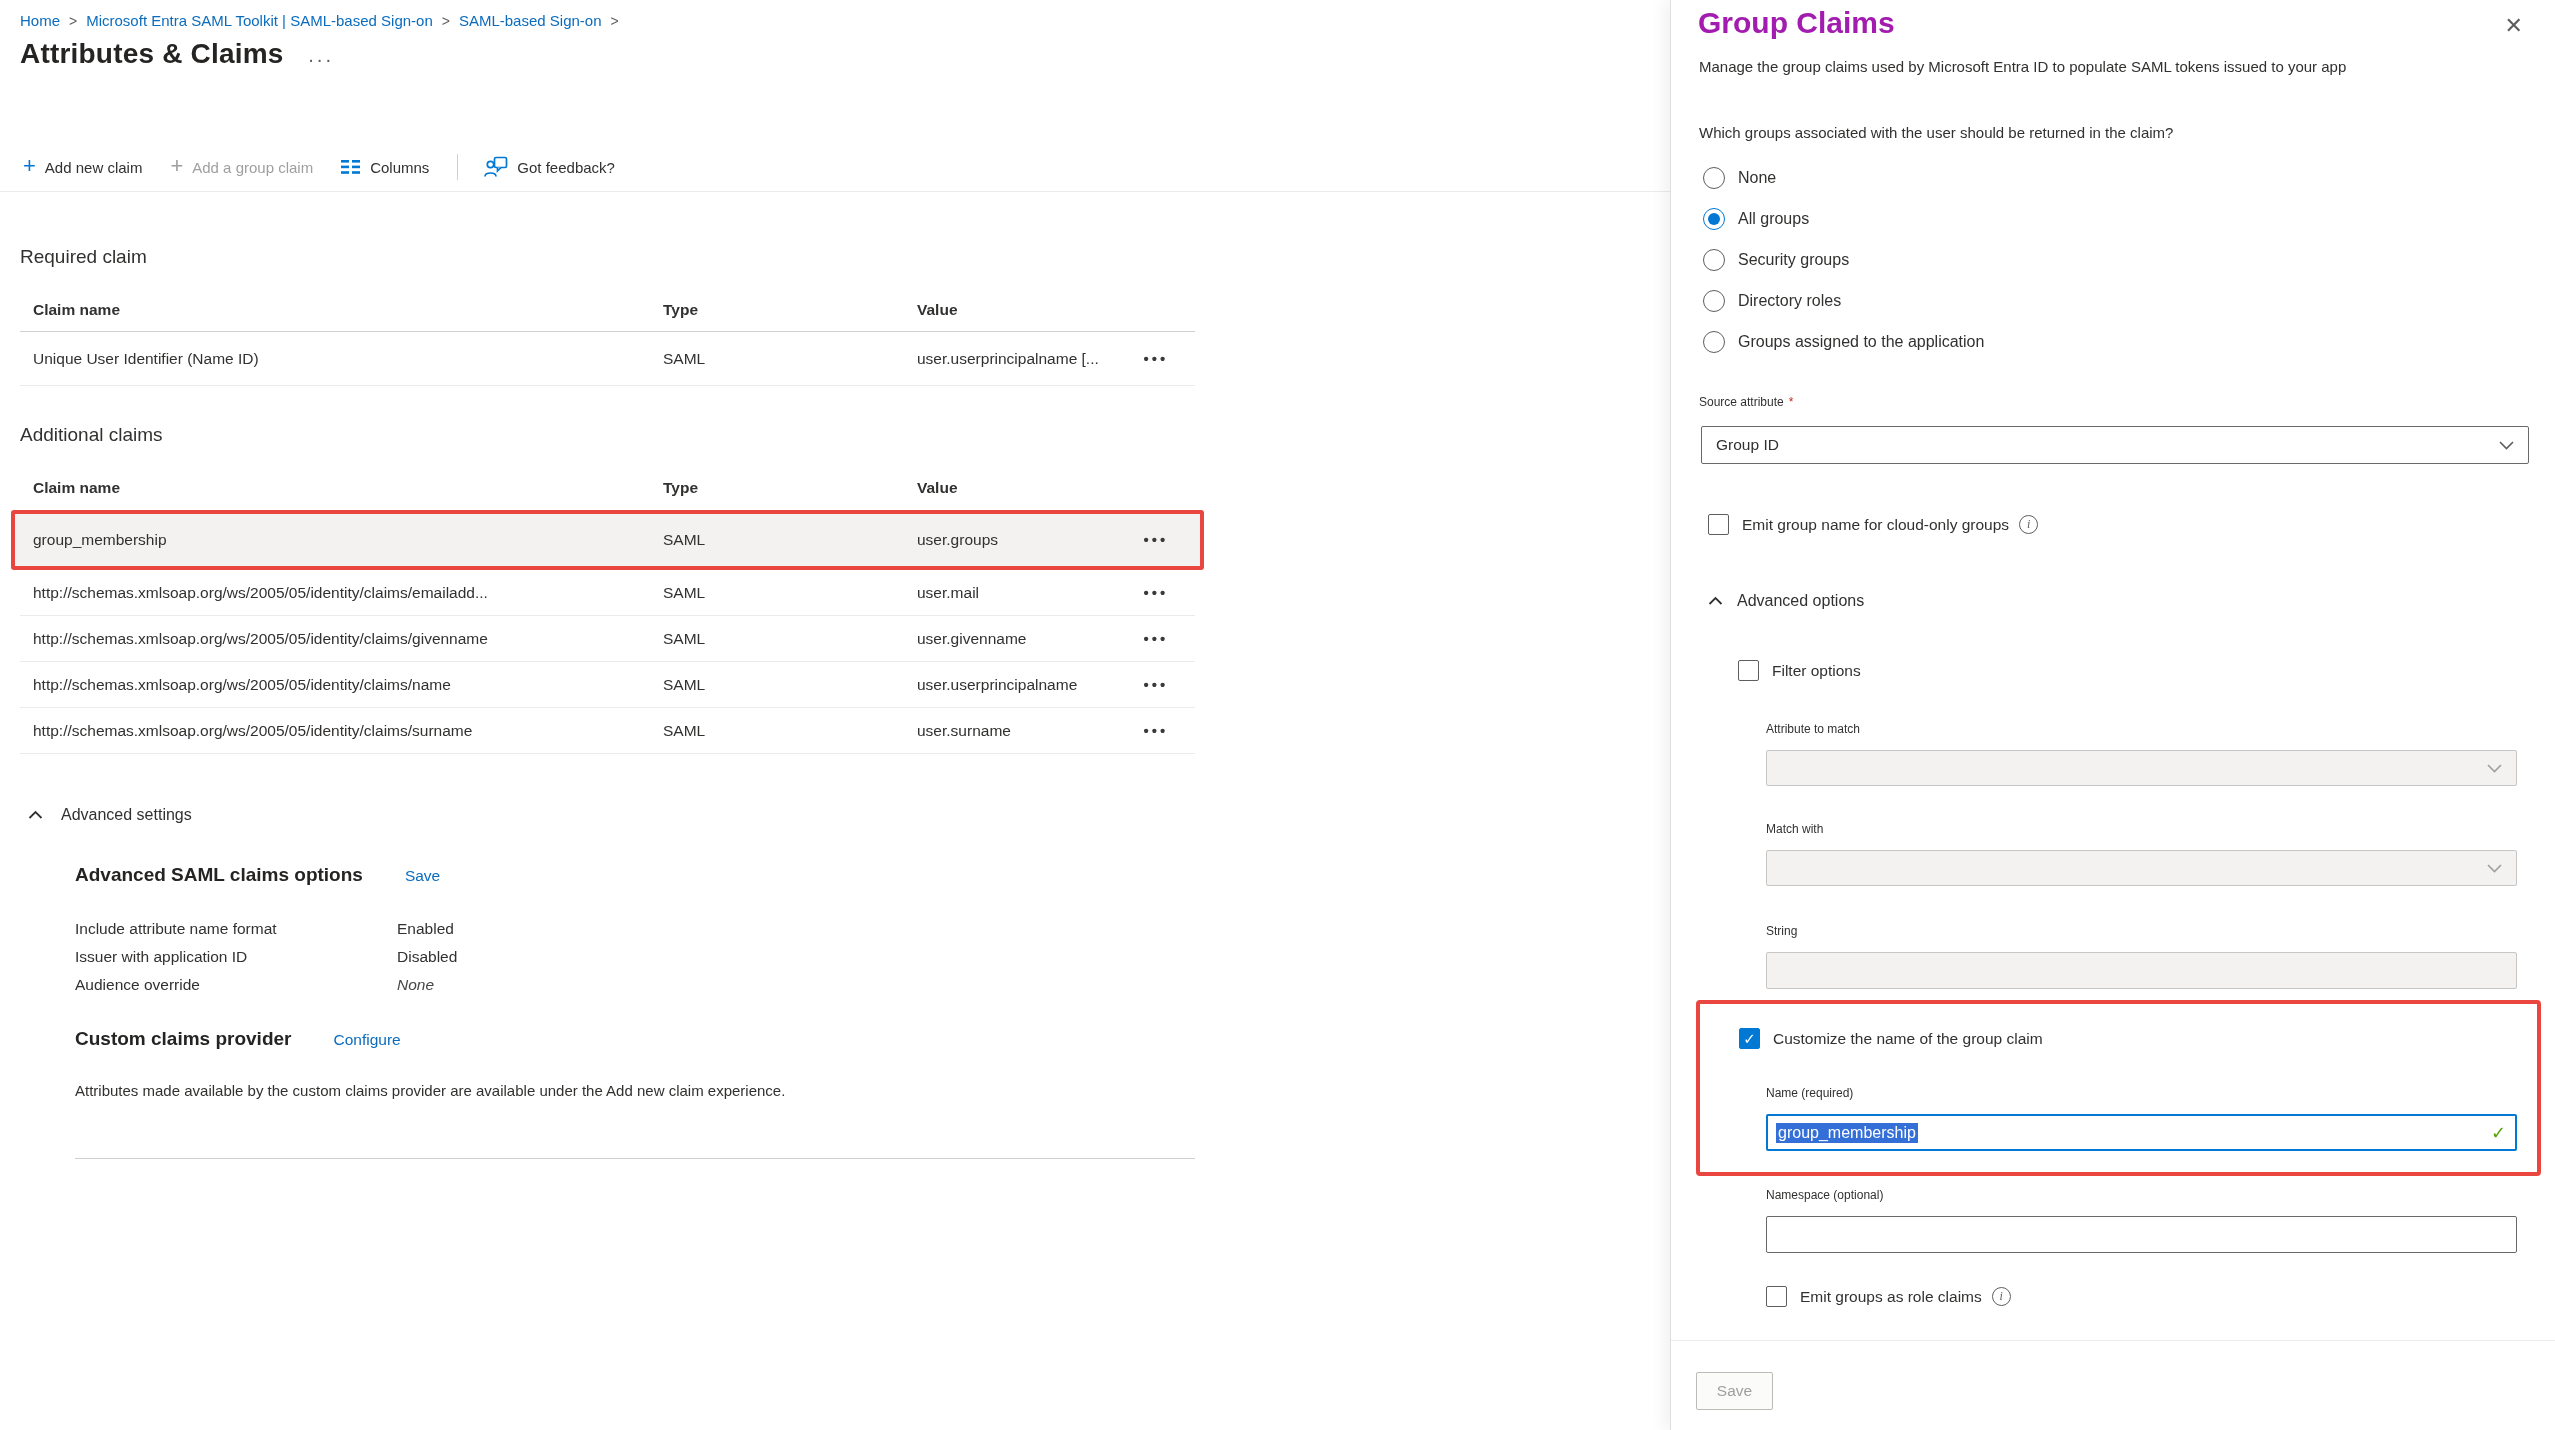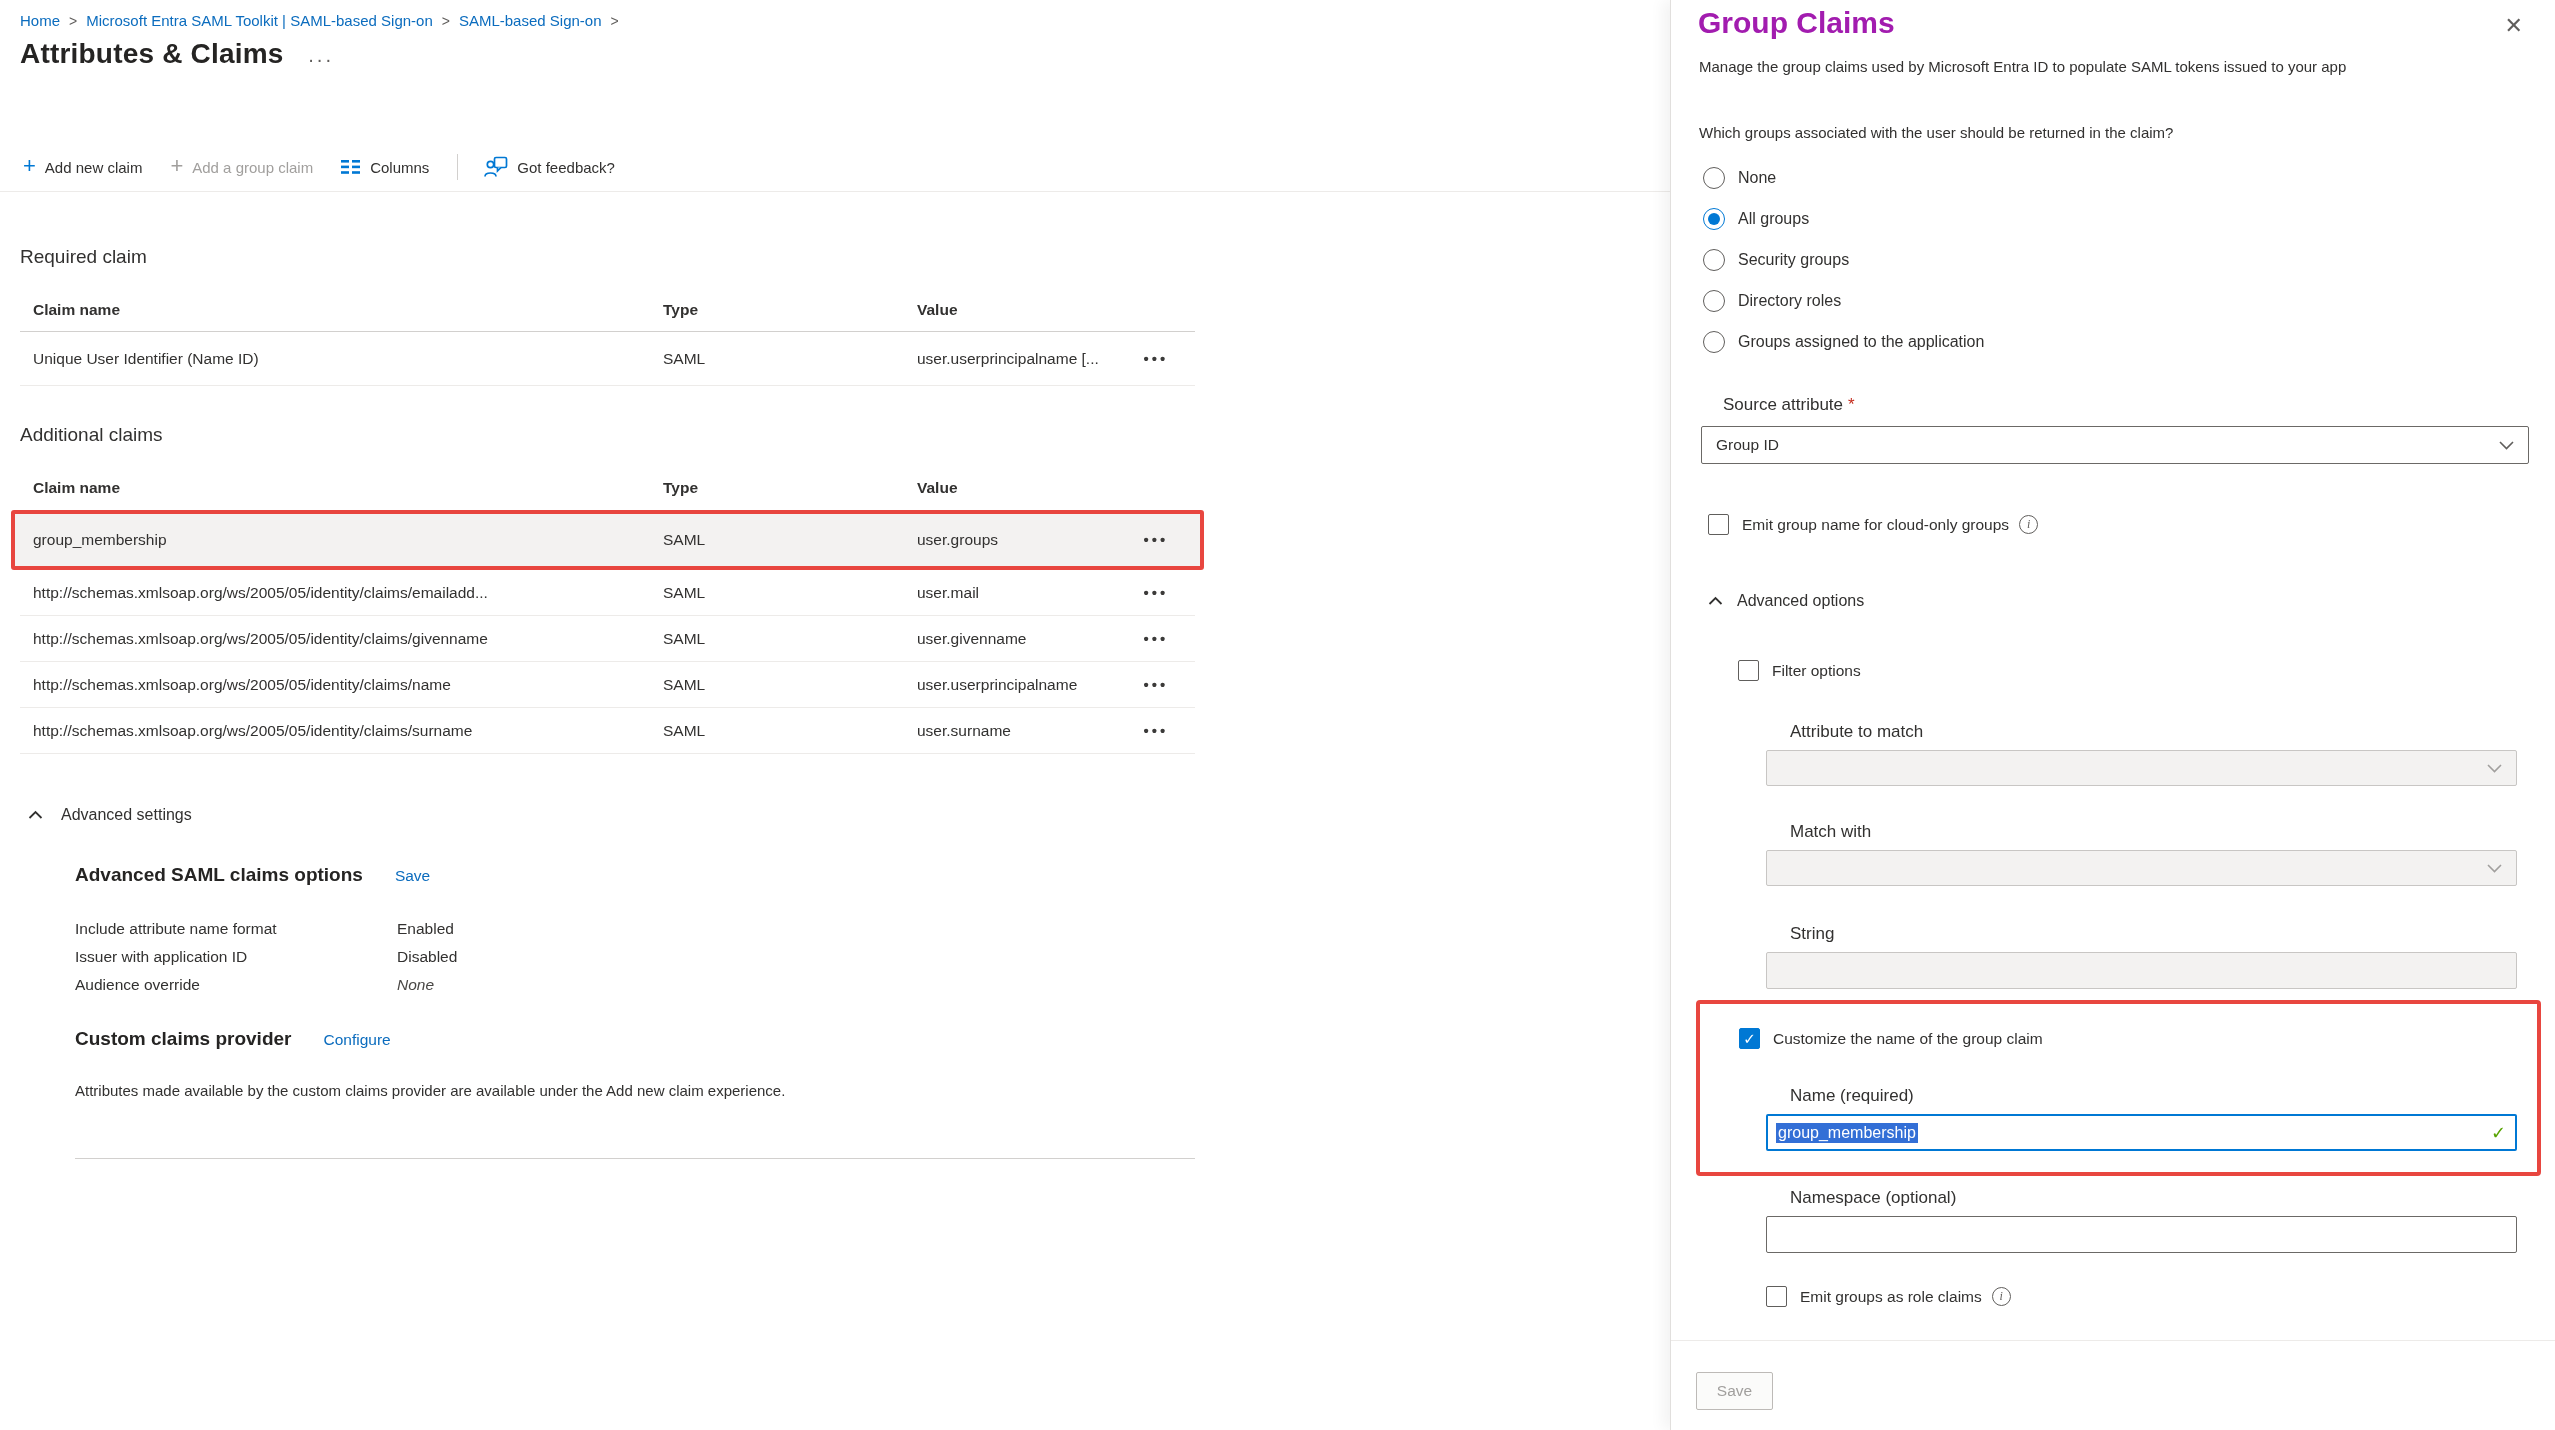--- a/index.html
+++ b/index.html
@@ -44,21 +44,21 @@
   .dots { color:#3b3a39; font-size:15px; letter-spacing:3px; cursor:pointer; font-weight:700; }
 
   .hl-row-box { position:relative; left:-9px; width:1193px; height:60px; margin:0;
                 border:4px solid #e8463f; border-radius:3px; background:#f3f2f1; }
   .hl-row-box .trow { height:52px; margin-left:5px; width:1175px; border-bottom:none; }
 
   
   .adv { position:absolute; left:20px; top:806px; width:1175px; }
   .acc-head { display:flex; align-items:center; gap:18px; font-size:16px; color:#323130; cursor:pointer; padding-left:8px; }
   .chev-up { width:15px; height:10px; }
-  .subhead-row { position:absolute; left:55px; display:flex; align-items:baseline; gap:32px; }
+  .subhead-row { position:absolute; left:55px; display:flex; align-items:baseline; gap:42px; }
   .subhead { font-size:19px; font-weight:700; color:#252423; }
   .link { color:#0b6cbe; font-size:15.5px; cursor:pointer; }
   .kv { position:absolute; left:55px; display:flex; font-size:15.5px; }
   .kv .k { width:322px; }
   .kv .v.italic { font-style:italic; color:#484644; }
   .desc { position:absolute; left:55px; font-size:15px; color:#323130; }
   .adv-rule { position:absolute; left:55px; width:1120px; height:1px; background:#d2d0ce; }
 
   
   .panel { position:absolute; left:1670px; top:0; width:885px; height:1430px; background:#fff;
@@ -71,21 +71,21 @@
   .question { position:absolute; left:28px; top:124px; font-size:15px; color:#323130; }
 
   .radios { position:absolute; left:32px; top:157px; }
   .radio-row { display:flex; align-items:center; height:41px; cursor:pointer; }
   .radio { width:22px; height:22px; border:1px solid #605e5c; border-radius:50%; position:relative; flex:0 0 auto; }
   .radio.checked { border-color:#0078d4; }
   .radio.checked::after { content:""; position:absolute; left:4px; top:4px; width:12px; height:12px;
                           border-radius:50%; background:#0078d4; }
   .radio-label { margin-left:13px; font-size:16px; }
 
-  .f-label { position:absolute; font-size:17px; color:#323130;margin-left:24px; }
+  .f-label { position:absolute; font-size:12px; color:#323130; }
   .req-star { color:#c42b1c; margin-left:5px; }
 
   .dropdown { position:absolute; height:38px; border:1px solid #6b6966; border-radius:2px; background:#fff;
               display:flex; align-items:center; padding:0 14px; font-size:15.5px; cursor:pointer; justify-content:space-between; }
   .dropdown.disabled { background:#f3f2f1; border-color:#c8c6c4; cursor:default; }
   .chev-down { width:15px; height:9px; flex:0 0 auto; }
 
   .check-row { position:absolute; display:flex; align-items:center; cursor:pointer; }
   .checkbox { width:21px; height:21px; border:1px solid #605e5c; border-radius:2px; background:#fff;
               flex:0 0 auto; display:flex; align-items:center; justify-content:center; }

